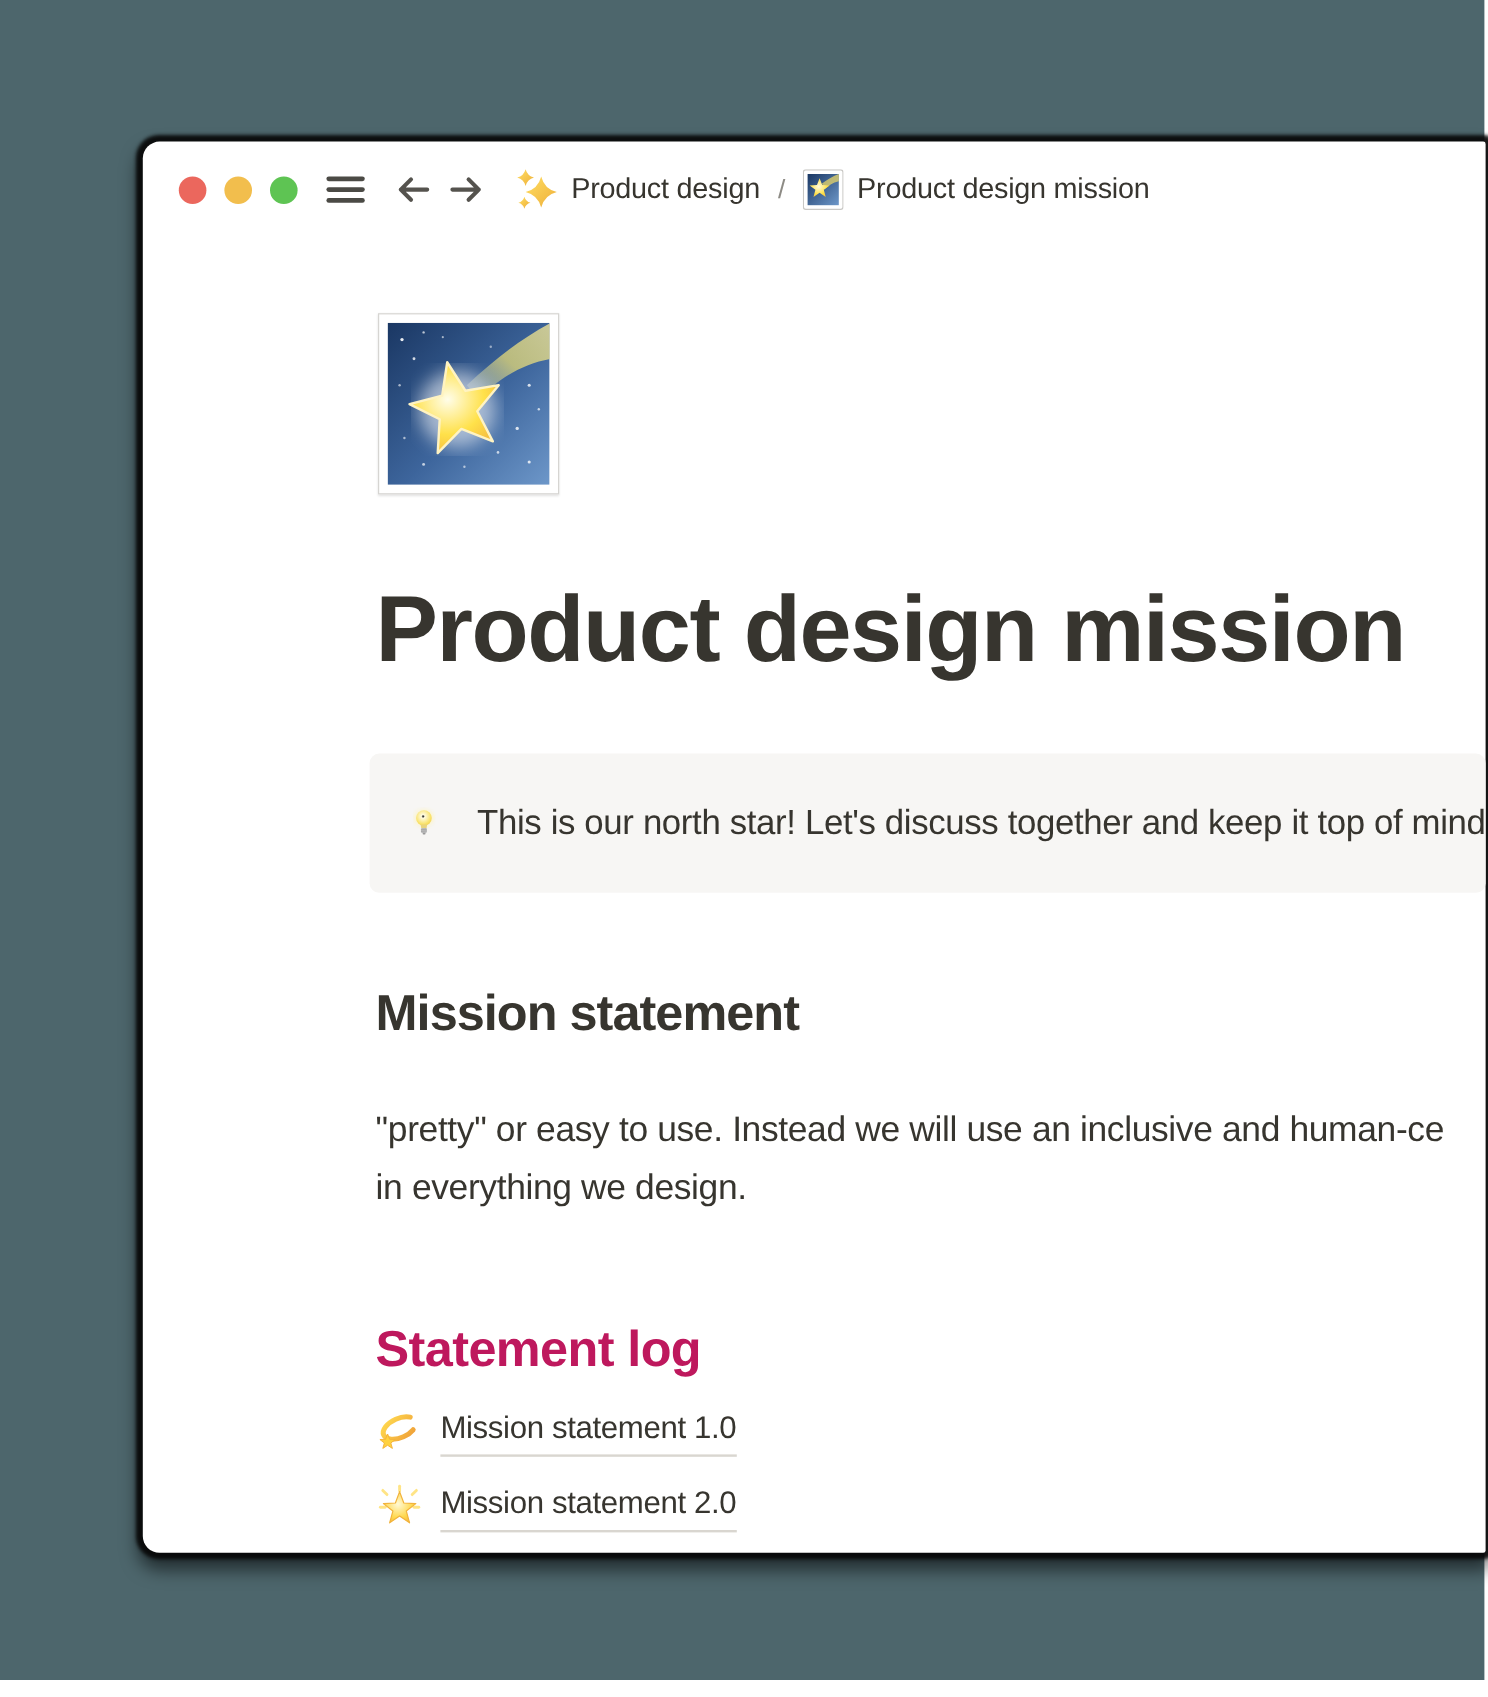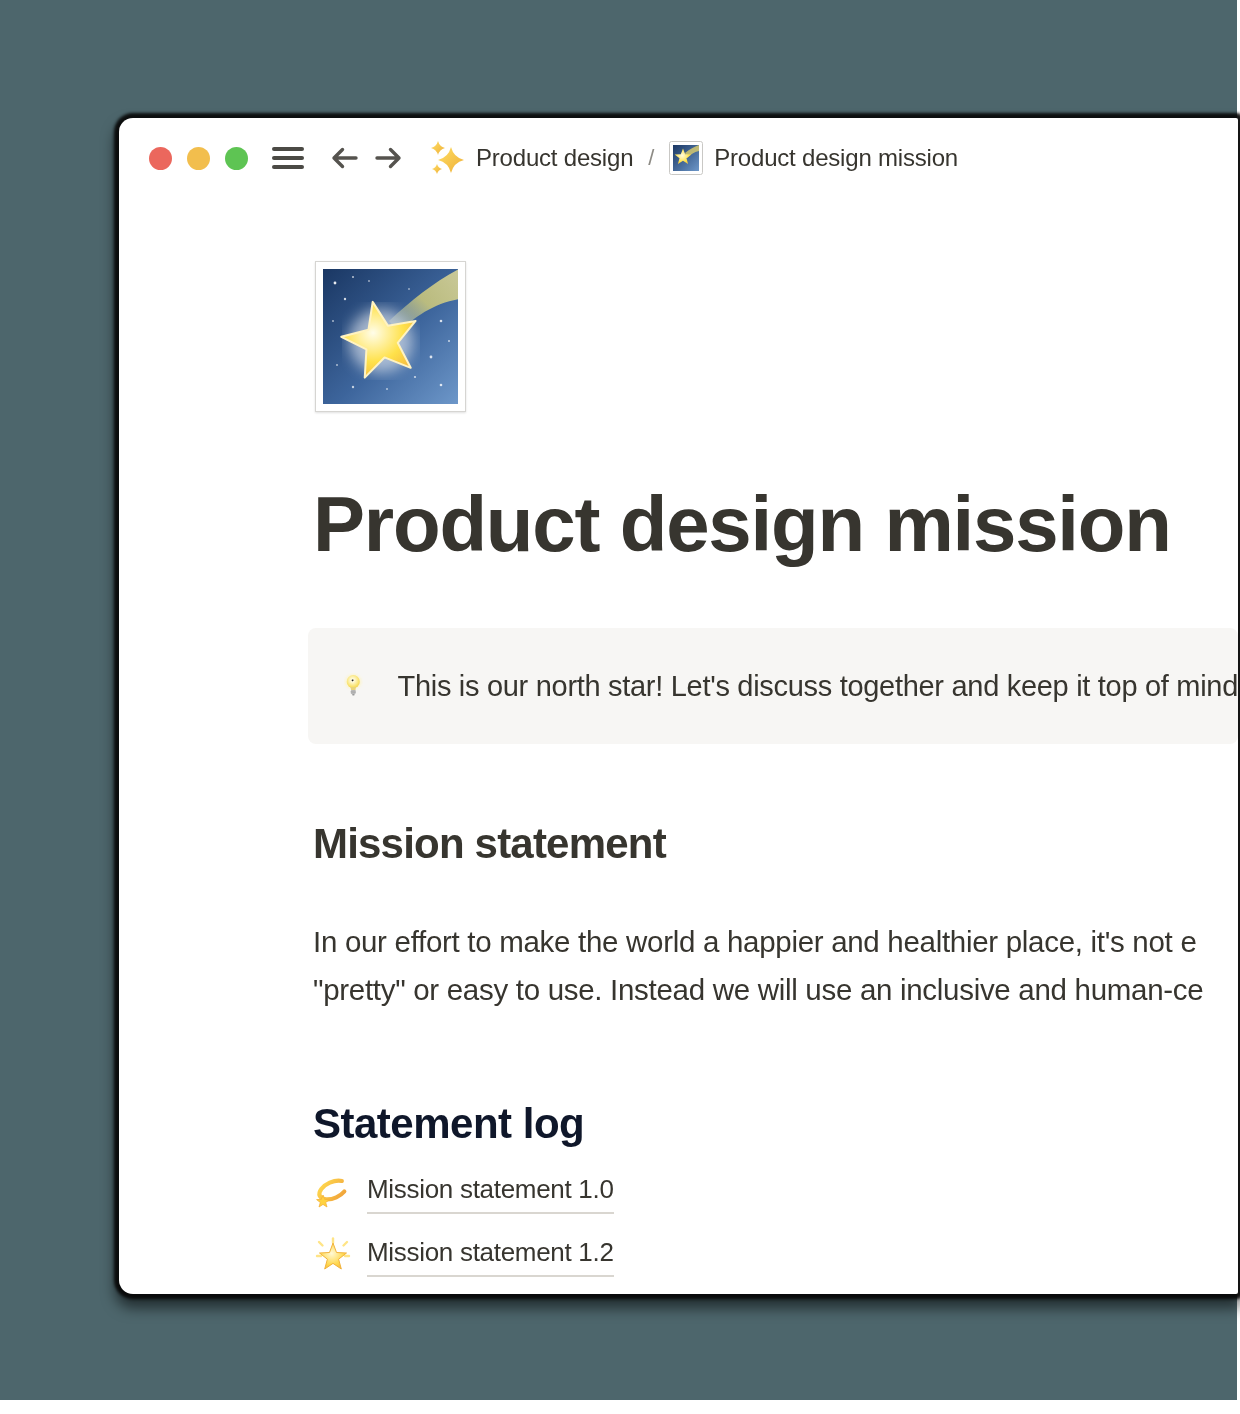--- a/index.html
+++ b/index.html
@@ -53,21 +53,21 @@
     position:absolute;left:194px;top:702px;margin:0;
     font-size:42px;font-weight:700;letter-spacing:-0.8px;color:#37352f;white-space:nowrap;
   }
   .paragraph{
     position:absolute;left:194px;top:800px;right:0;margin:0;
     font-size:29.5px;color:#37352f;line-height:47.5px;letter-spacing:-0.3px;overflow:hidden;
   }
   .paragraph div{white-space:nowrap;}
   .sub-heading{
     position:absolute;left:194px;top:982px;margin:0;
-    font-size:42px;font-weight:700;letter-spacing:-0.5px;color:#0f172a;white-space:nowrap;
+    font-size:42px;font-weight:700;letter-spacing:-0.5px;color:#be185d;white-space:nowrap;
   }
   .page-link{
     position:absolute;left:194px;height:46px;display:flex;align-items:center;cursor:pointer;
   }
   .link-1{top:1052px;}
   .link-2{top:1115px;}
   .link-label{
     margin-left:14px;font-size:26px;font-weight:500;color:#37352f;letter-spacing:-0.3px;
     line-height:34px;padding-bottom:6px;border-bottom:2.5px solid #d9d6d0;white-space:nowrap;
   }
@@ -210,22 +210,22 @@
         <line x1="12.5" y1="32" x2="21.5" y2="31.2" stroke="#9e9e9e" stroke-width="1"></line>
         <line x1="12.5" y1="34.6" x2="21.5" y2="33.8" stroke="#9e9e9e" stroke-width="1"></line>
         <rect x="15" y="36.8" width="4.5" height="2.6" rx="1.2" fill="#9a9a9a"></rect>
       </svg>
       <span class="callout-text">This is our north star! Let's discuss together and keep it top of mind</span>
     </div>
 
     <h2 class="section-heading">Mission statement</h2>
 
     <div class="paragraph">
-      <div>In our effort to make the world a happier and healthier place, it's not e</div>
       <div>"pretty" or easy to use. Instead we will use an inclusive and human-ce</div>
+      <div>in everything we design.</div>
     </div>
 
     <h3 class="sub-heading">Statement log</h3>
 
     <div class="page-link link-1">
       <svg width="40" height="40" viewBox="0 0 40 40">
         <defs>
           <linearGradient id="dzg" x1="0" y1="0" x2="1" y2="1">
             <stop offset="0" stop-color="#ffd94f"></stop>
               <stop offset="1" stop-color="#ef9f38"></stop>
@@ -250,17 +250,17 @@
         </defs>
         <g stroke="#ffe27a" stroke-width="2.4" stroke-linecap="round" opacity="0.9">
           <line x1="6" y1="6" x2="9.5" y2="9.5"></line>
           <line x1="34" y1="6" x2="30.5" y2="9.5"></line>
           <line x1="20" y1="2.5" x2="20" y2="6.5"></line>
           <line x1="4" y1="20" x2="8" y2="20"></line>
           <line x1="36" y1="20" x2="32" y2="20"></line>
         </g>
         <polygon fill="url(#gstar)" stroke="#f2b33c" stroke-width="1" stroke-linejoin="round" points="20,7 23.5,16.5 33.5,17 25.6,23.2 28.3,33 20,27.4 11.7,33 14.4,23.2 6.5,17 16.5,16.5"></polygon>
       </svg>
-      <span class="link-label">Mission statement 1.2</span>
+      <span class="link-label">Mission statement 2.0</span>
     </div>
 
   </div>
 </div>
 
 </body></html>

